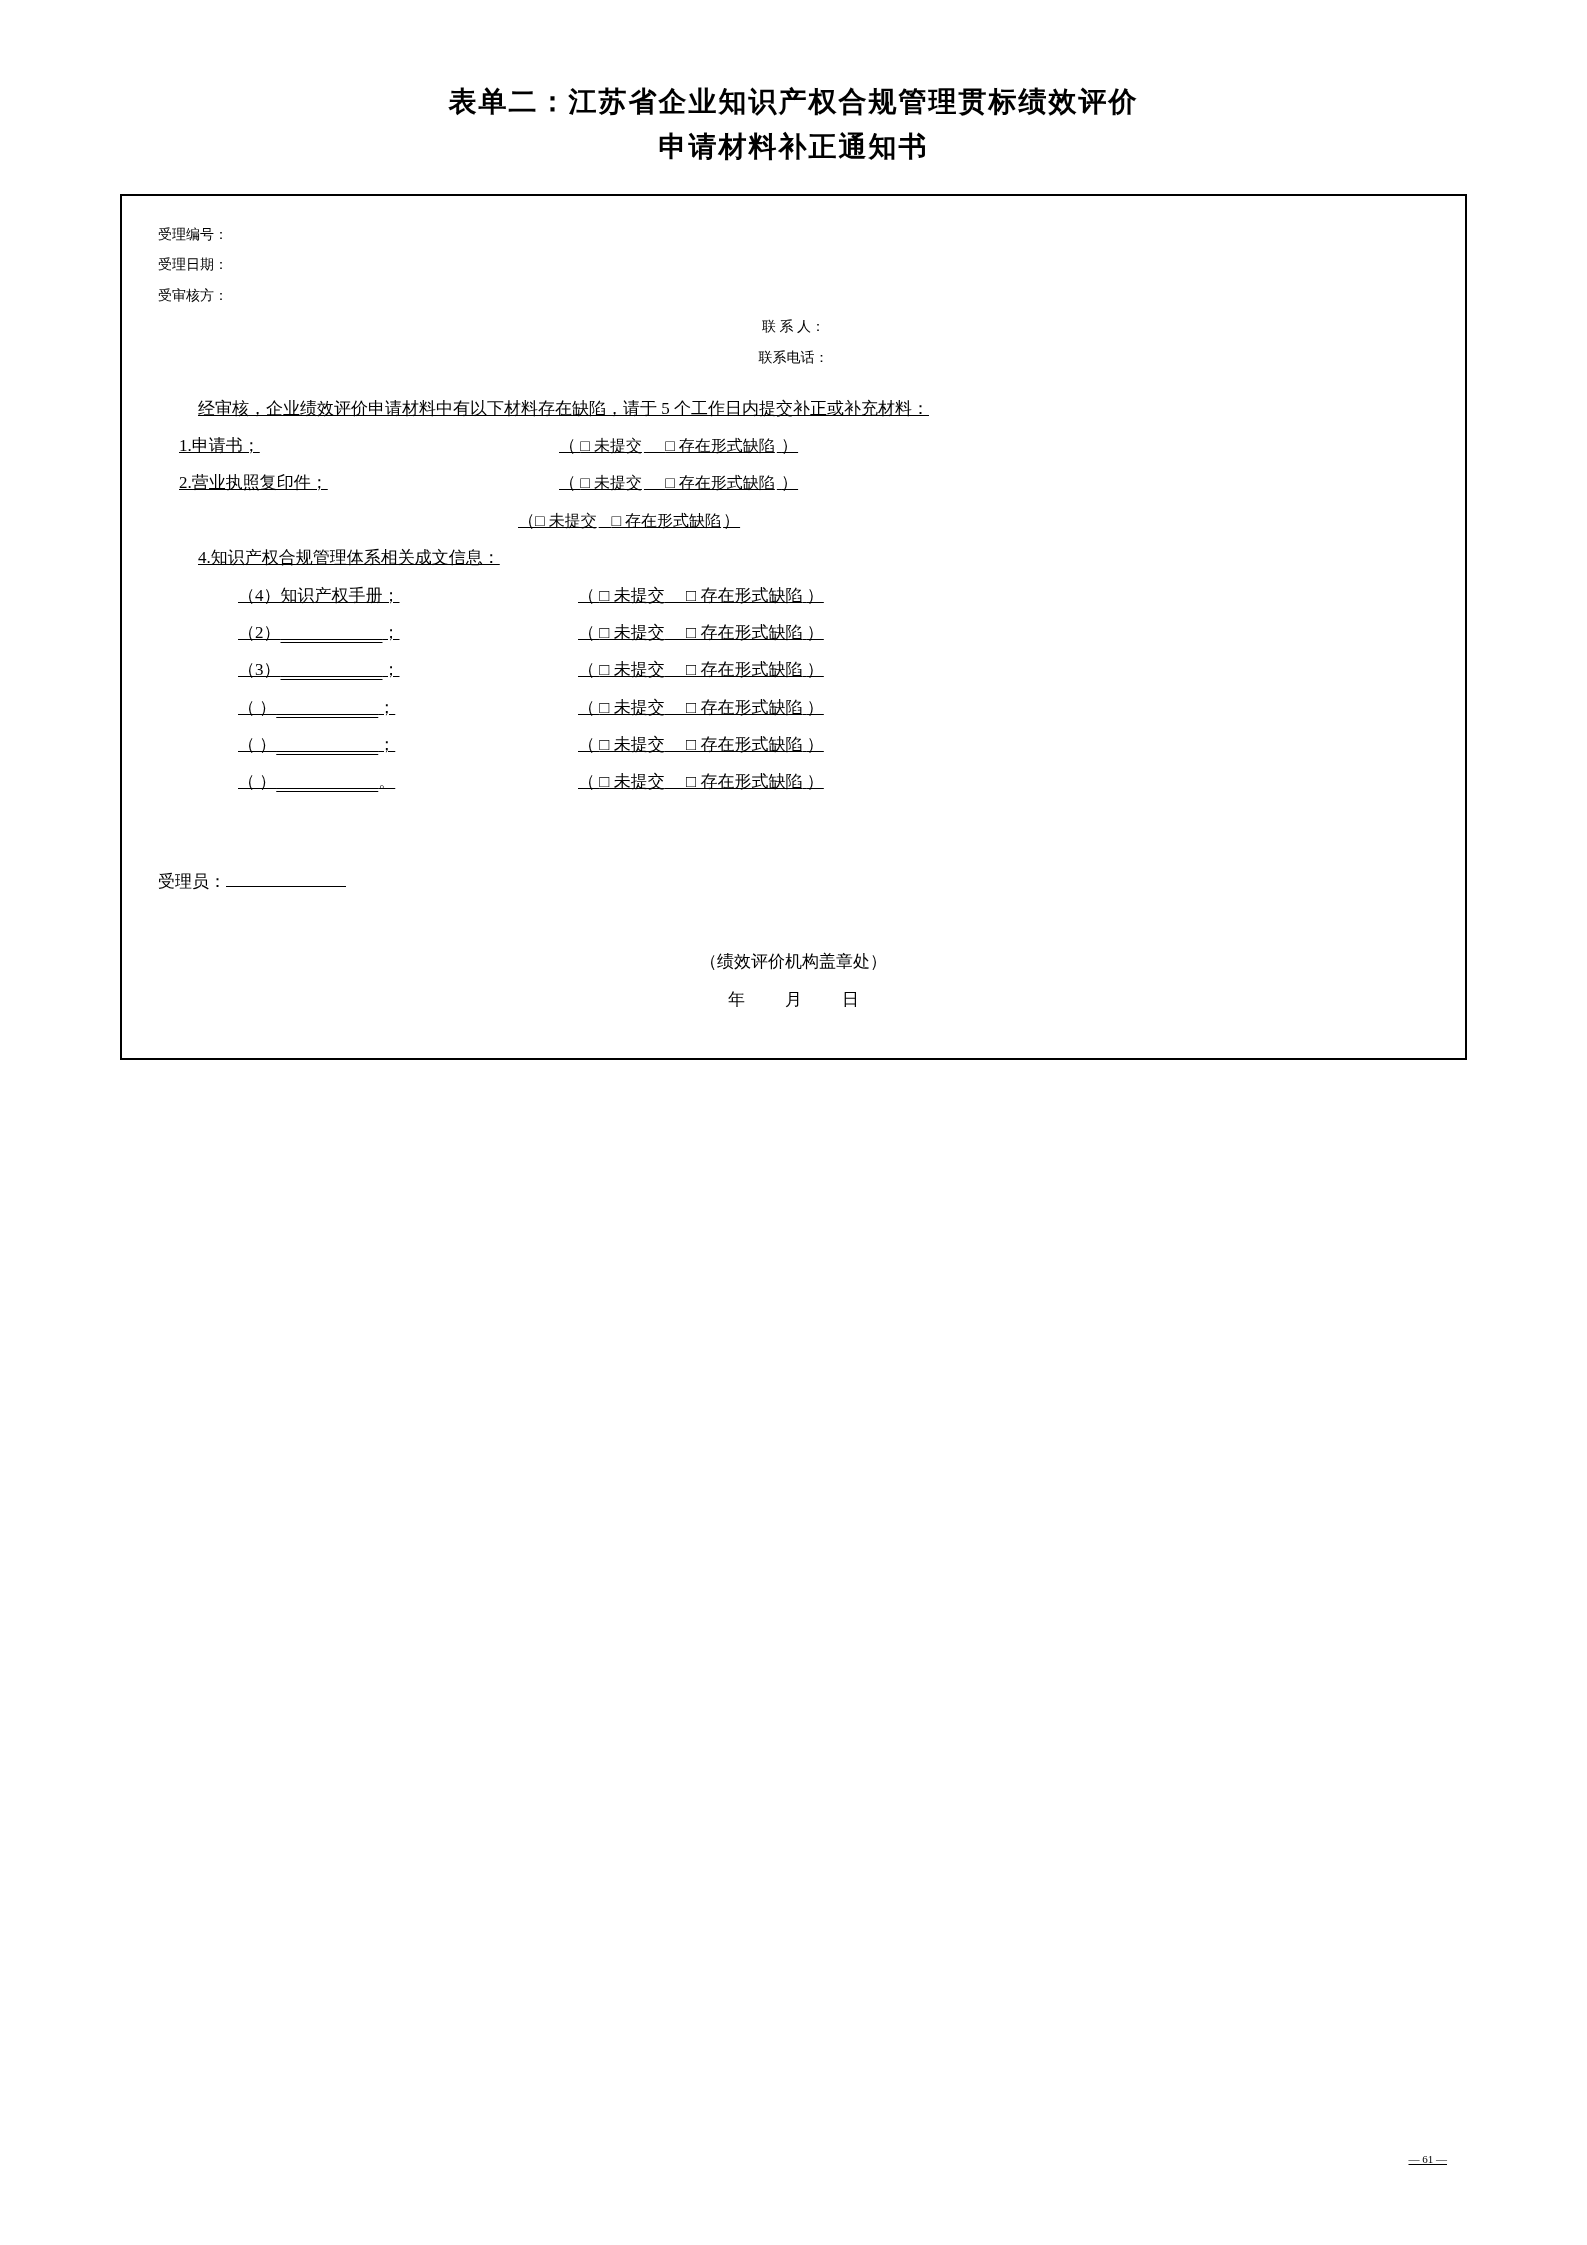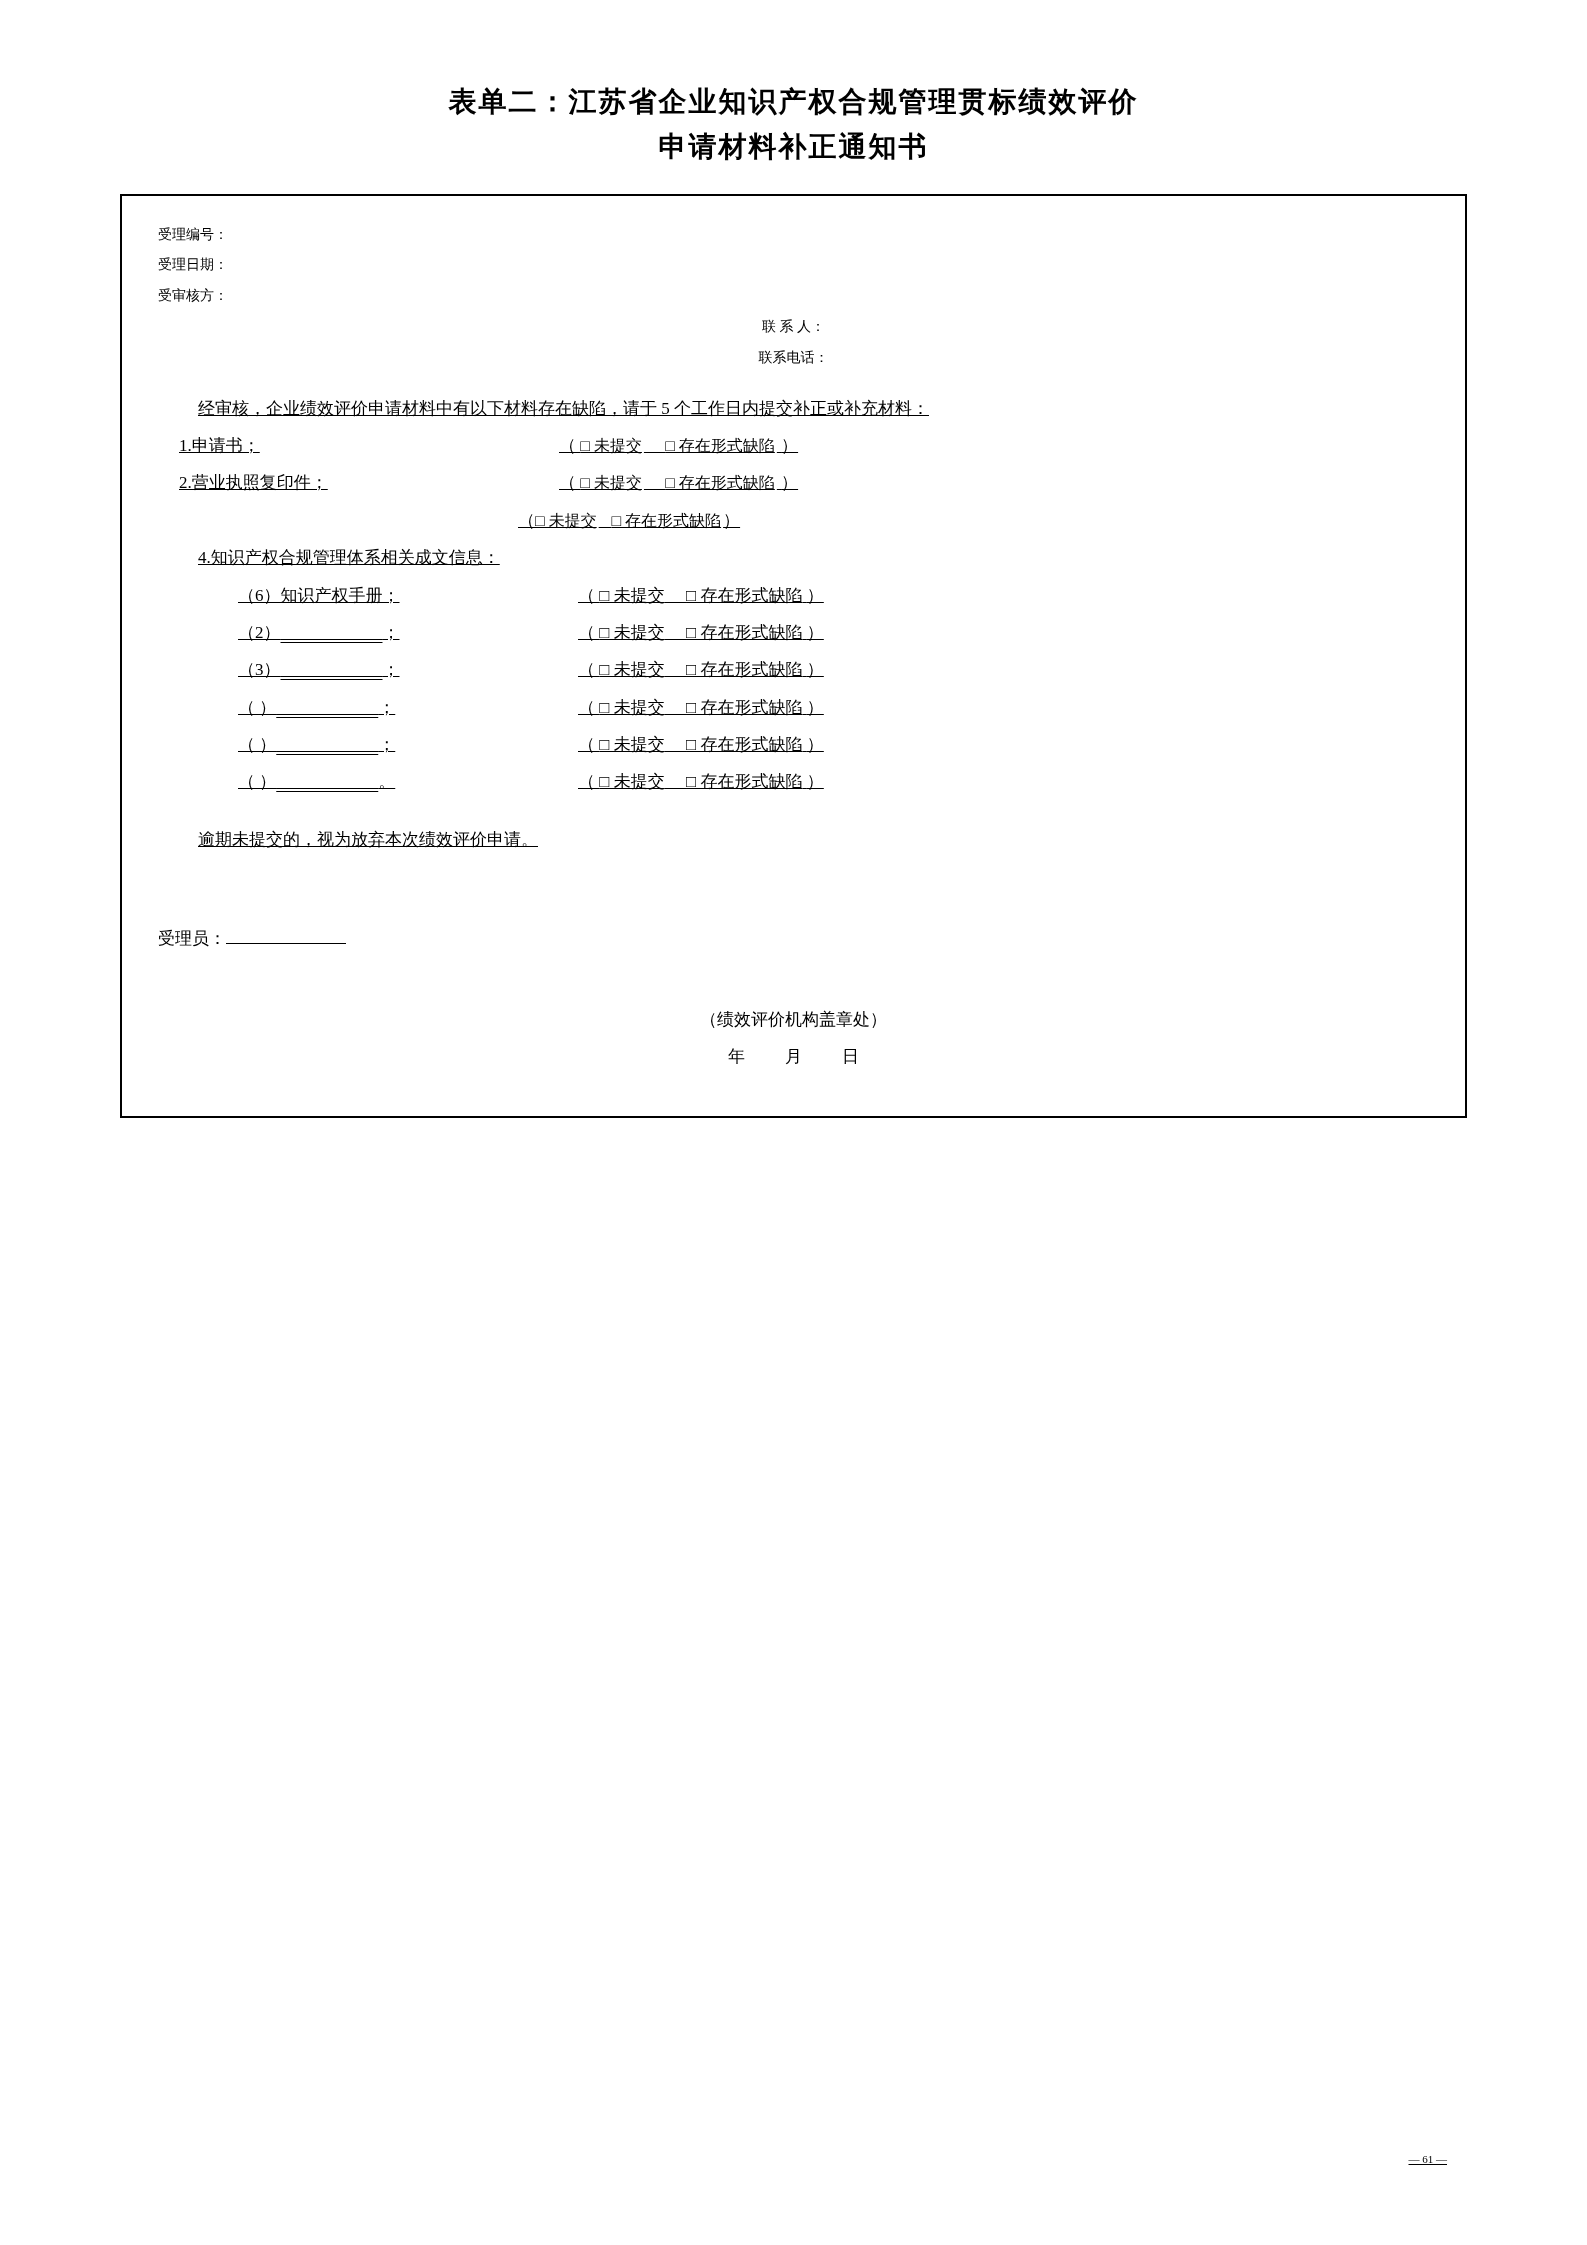--- a/index.html
+++ b/index.html
@@ -233,21 +233,21 @@
           <span class="checkbox-symbol">□ 未提交</span>
           &nbsp;&nbsp;&nbsp;
           <span class="checkbox-symbol">□ 存在形式缺陷</span>
           <span>）</span>
         </div>
       </div>
 
       <div class="indent-1">4.知识产权合规管理体系相关成文信息：</div>
 
       <div class="row-indent-sub">
-        <div class="sub-left">（6）知识产权手册；</div>
+        <div class="sub-left">（4）知识产权手册；</div>
         <div class="sub-right">
           <span>（</span>
           <span>□ 未提交</span>
           &nbsp;&nbsp;&nbsp;
           <span>□ 存在形式缺陷</span>
           <span>）</span>
         </div>
       </div>
 
       <div class="row-indent-sub">
@@ -308,21 +308,20 @@
         </div>
         <div class="sub-right">
           <span>（</span>
           <span>□ 未提交</span>
           &nbsp;&nbsp;&nbsp;
           <span>□ 存在形式缺陷</span>
           <span>）</span>
         </div>
       </div>
 
-      <div class="overdue-text indent-1">逾期未提交的，视为放弃本次绩效评价申请。</div>
 
     </div>
 
     <div class="footer-section">
       <div class="receiver-row">
         <span>受理员：</span>
         <span style="display: inline-block; border-bottom: 1px solid #000; width: 120px; height: 1.2em; vertical-align: bottom;"></span>
       </div>
 
       <div class="stamp-section">

